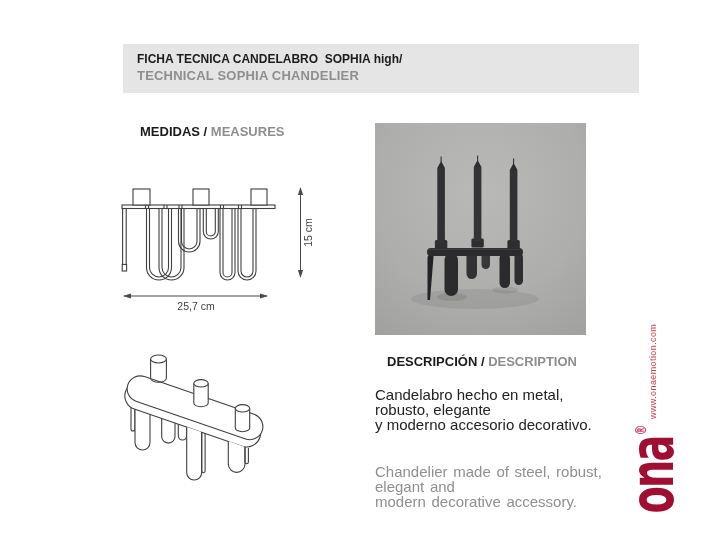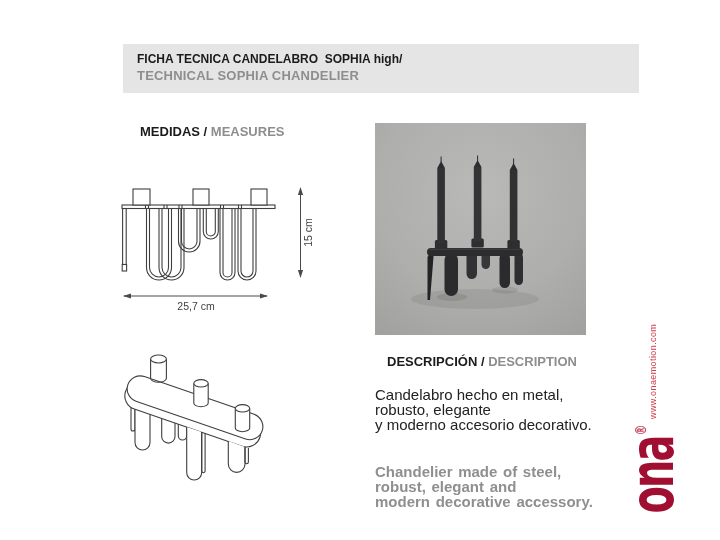--- a/index.html
+++ b/index.html
@@ -21,21 +21,21 @@
   #description-label{left:375px;top:354px;padding-left:12px;}
   
   #front-view{position:absolute;left:108px;top:176px;width:230px;height:145px;}
   #perspective-view{position:absolute;left:112px;top:345px;width:220px;height:175px;}
   
   #photo{position:absolute;left:375px;top:123px;width:211px;height:212px;}
   
   .para{position:absolute;left:375px;width:232px;font-size:15px;line-height:15px;color:#222;white-space:pre-line;}
   #desc-es{top:387px;}
   #desc-avail{top:428px;}
-  #desc-en{top:464px;color:#8f8f8f;word-spacing:1.5px;font-weight:bold;}
+  #desc-en{top:464px;color:#8f8f8f;word-spacing:1.5px;}
   
   #website{
     position:absolute;left:607px;top:367px;width:92px;height:12px;
     transform:rotate(-90deg);transform-origin:center;
     font-size:9px;letter-spacing:.4px;color:#cf3c46;text-align:center;line-height:12px;
   }
   #logo{
     position:absolute;left:596px;top:446px;width:90px;height:46px;
     transform:rotate(-90deg) scaleY(1.5);transform-origin:center;
     font-family:"DejaVu Sans",sans-serif;font-size:40px;font-weight:bold;color:#a00e31;

